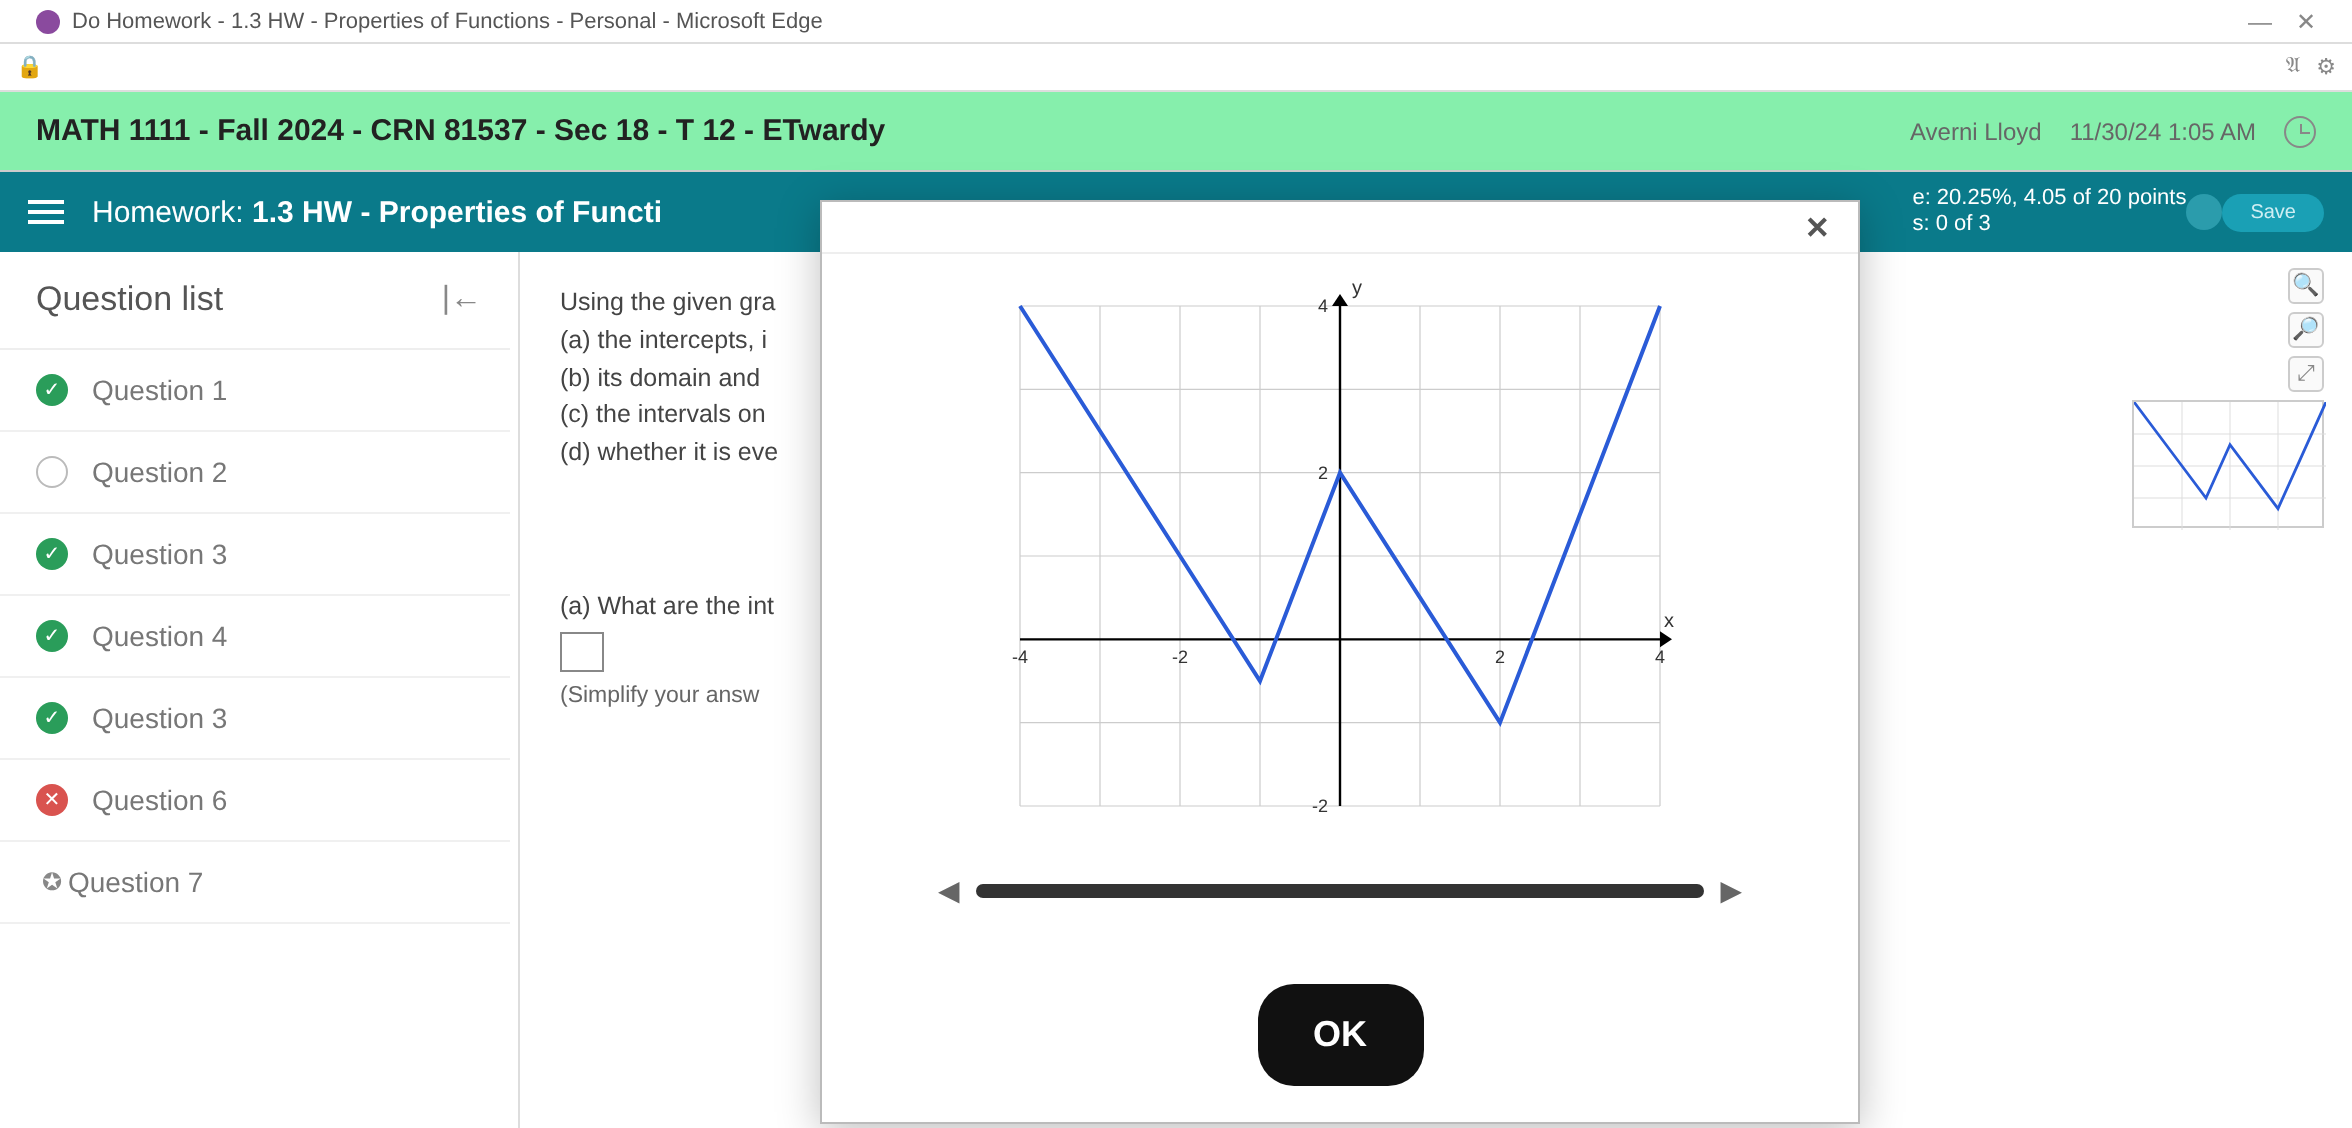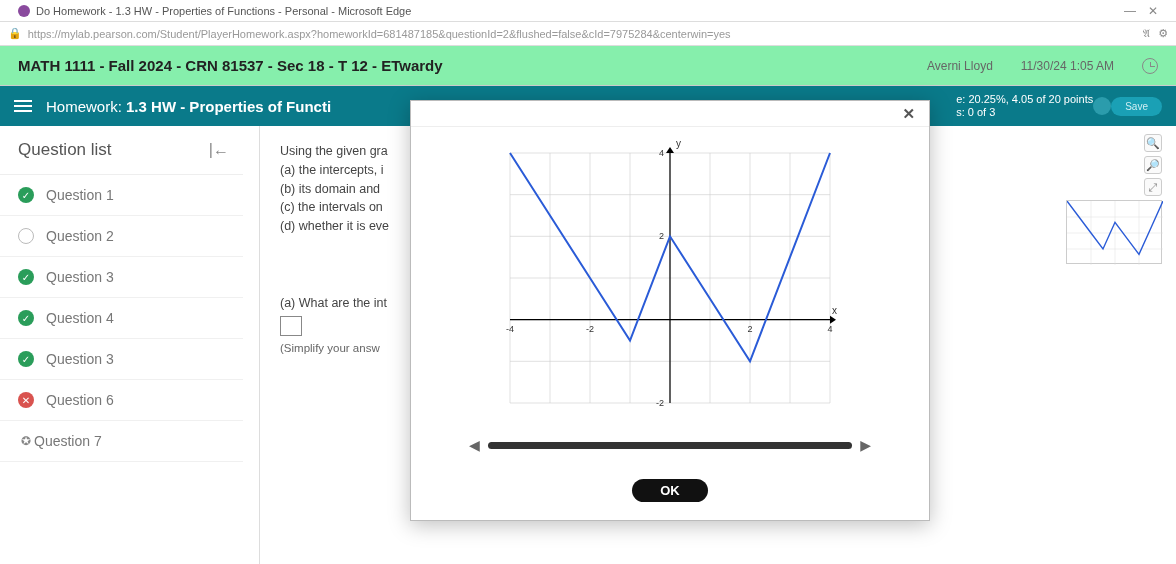--- a/index.html
+++ b/index.html
@@ -67,21 +67,21 @@
   }
   .course-title {
     font-weight: bold;
     font-size: 15px;
     color: #222;
   }
   .course-header-right {
     margin-left: auto;
     display: flex;
     align-items: center;
-    gap: 28px;
+    gap: 14px;
     font-size: 12px;
     color: #666;
   }
   .clock-icon {
     width: 16px; height: 16px;
     border: 1.5px solid #888;
     border-radius: 50%;
     position: relative;
   }
   .clock-icon::after {
@@ -135,21 +135,21 @@
   }
   .content-row {
     display: flex;
     height: calc(100% - 126px);
     background: #fafafa;
   }
   .sidebar {
     width: 260px;
     background: #fff;
     border-right: 1px solid #ddd;
-    padding: 14px 16px 0 0;
+    padding: 14px 4px 0 0;
   }
   .sidebar-header {
     display: flex;
     align-items: center;
     padding: 0 14px 14px 18px;
     font-size: 17px;
     color: #555;
   }
   .collapse-icon {
     margin-left: auto;
@@ -296,41 +296,41 @@
   .modal-footer {
     display: flex;
     justify-content: center;
     padding: 14px 0 18px 0;
   }
   .ok-btn {
     background: #111;
     color: #fff;
     border: none;
     border-radius: 18px;
-    padding: 4px 28px;
-    font-size: 13px;
+    padding: 15px 28px;
+    font-size: 18px;
     font-weight: bold;
     cursor: pointer;
+    margin-top: 13px;
   }
 </style>
 </head>
 <body>
 
 <div class="titlebar">
   <span class="favicon"></span>
   <span>Do Homework - 1.3 HW - Properties of Functions - Personal - Microsoft Edge</span>
   <div class="titlebar-controls">
     <span>—</span>
     <span>✕</span>
   </div>
 </div>
 
 <div class="urlbar">
   <span class="lock">🔒</span>
-  <span>https://mylab.pearson.com/Student/PlayerHomework.aspx?homeworkId=681487185&amp;questionId=2&amp;flushed=false&amp;cId=7975284&amp;centerwin=yes</span>
   <div class="urlbar-icons">
     <span>𝔄</span>
     <span>⚙</span>
   </div>
 </div>
 
 <div class="course-header">
   <span class="course-title">MATH 1111 - Fall 2024 - CRN 81537 - Sec 18 - T 12 - ETwardy</span>
   <div class="course-header-right">
     <span>Averni Lloyd</span>

